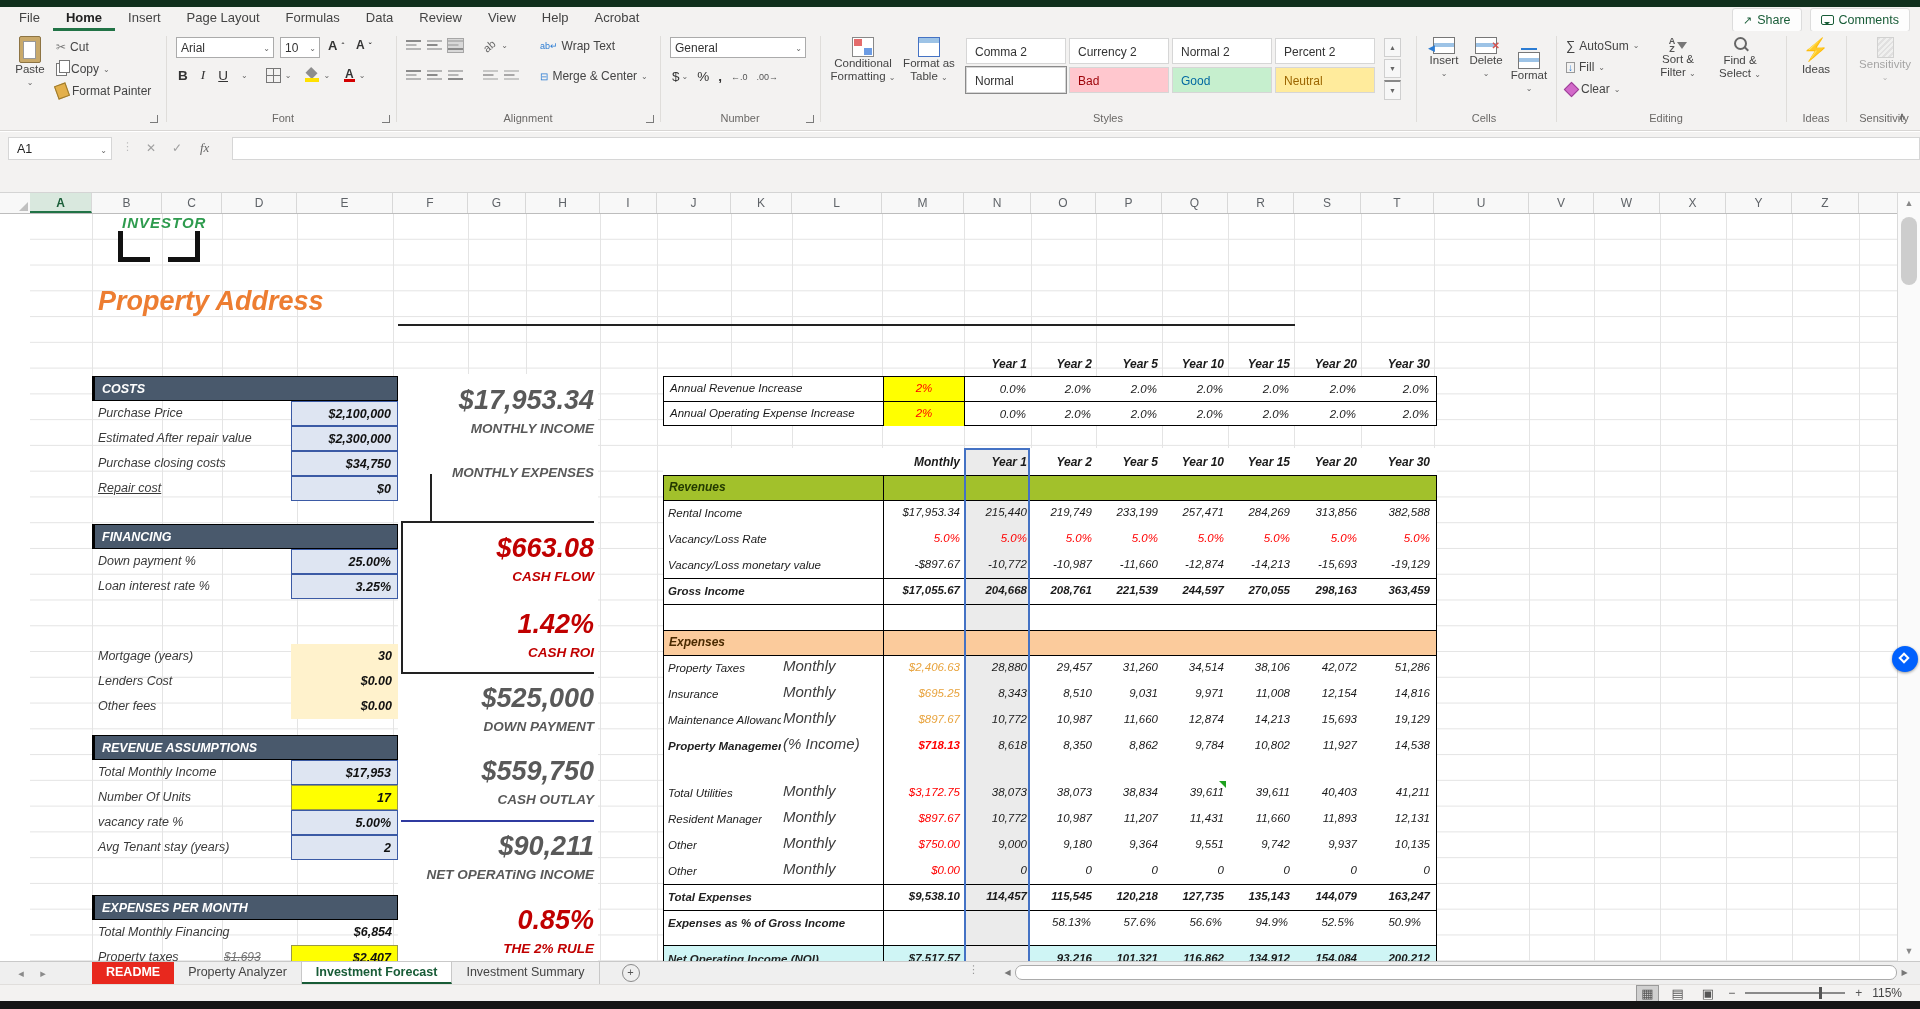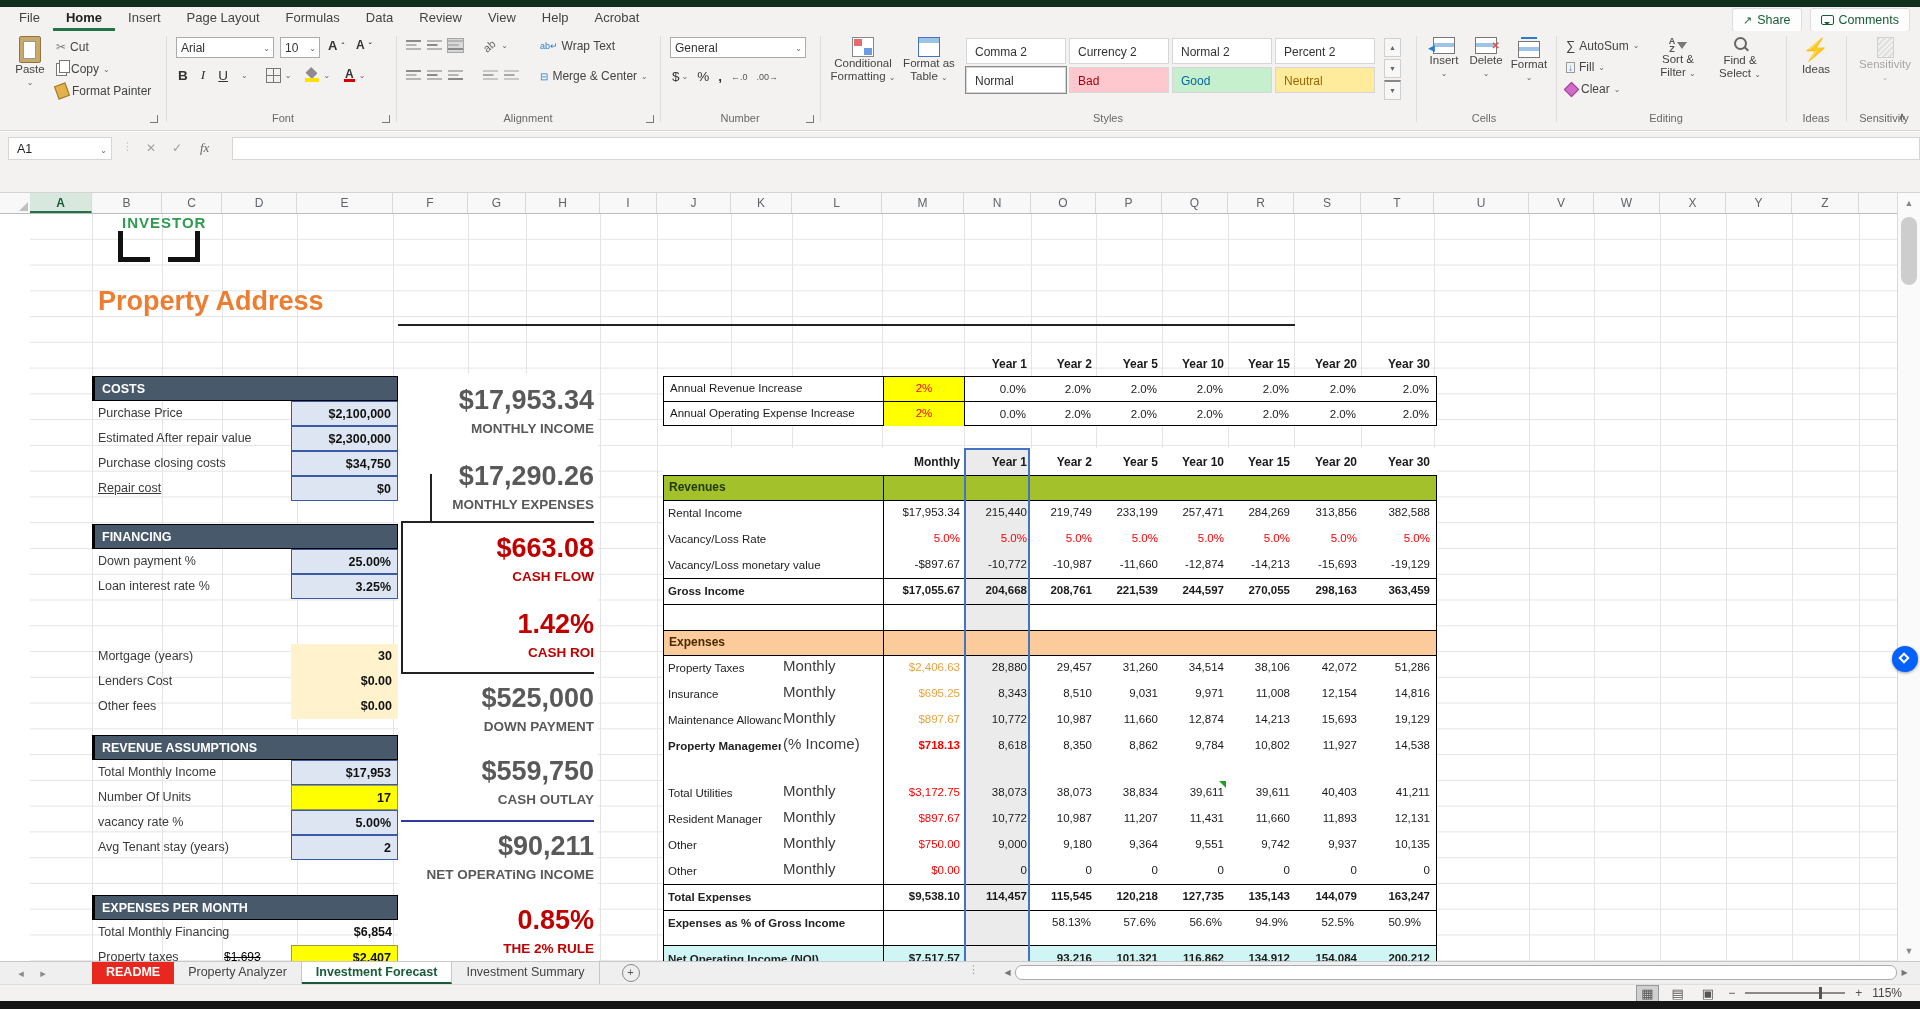--- a/index.html
+++ b/index.html
@@ -69,42 +69,42 @@
   #band{left:0;top:166px;width:1920px;height:27px;background:#f3f2f1;border-bottom:1px solid #d4d4d4;box-sizing:border-box;}
   
   #chead{left:0;top:193px;width:1897px;height:21px;background:#f8f8f8;border-bottom:1px solid #bdbdbd;box-sizing:border-box;}
   .colcell{position:absolute;top:0;height:20px;border-right:1px solid #d8d8d8;font-size:12px;color:#5f6368;text-align:center;line-height:20px;box-sizing:border-box;}
   .colcell.sel{background:#d9e8de;color:#185c37;font-weight:bold;border-bottom:2px solid #217346;}
   #corner{position:absolute;left:0;top:0;width:30px;height:20px;border-right:1px solid #c6c6c6;background:#f8f8f8;}
   #corner::after{content:"";position:absolute;right:2px;bottom:2px;border-left:9px solid transparent;border-bottom:9px solid #c0c0c0;}
   #rheads{left:0;top:214px;width:30px;height:747px;background:#f8f8f8;border-right:1px solid #c6c6c6;box-sizing:border-box;overflow:hidden;}
   .rnum{height:25.77px;box-sizing:border-box;border-bottom:1px solid #e2e2e2;font-size:12.5px;color:#5f6368;text-align:center;line-height:25px;}
   
-  #canvas{left:0;top:214px;width:1897px;height:747px;overflow:hidden;background:#fff;}
+  #canvas{left:0;top:214px;width:1897px;height:747px;overflow:hidden;background:#fff;font-style:italic;}
   #sheetbg{position:absolute;left:30px;top:0;right:0;bottom:0;
      background-image:linear-gradient(to bottom,transparent 24.77px,#e4e4e4 24.77px);background-size:100% 25.77px;}
   .vline{position:absolute;top:0;bottom:0;width:1px;background:#e4e4e4;}
   
   #logotext{left:122px;top:0px;font-size:15px;font-weight:bold;color:#2e9b4e;letter-spacing:1px;}
   .lb{left:118px;top:17px;width:32px;height:31px;border-left:5px solid #111;border-bottom:5px solid #111;box-sizing:border-box;}
   .rb{left:168px;top:17px;width:32px;height:31px;border-right:5px solid #111;border-bottom:5px solid #111;box-sizing:border-box;}
   #sheettitle{left:98px;top:72px;font-size:27px;font-weight:bold;color:#ed7d31;}
   #titleline{left:398px;top:110px;width:897px;border-top:2px solid #222;}
   
   .ltab{left:92px;width:306px;}
   .lhead{height:25px;background:#49596c;color:#fff;font-weight:bold;font-size:12.5px;line-height:25px;padding-left:7px;border:1px solid #000;border-left:3px solid #000;box-sizing:border-box;}
   .lrow{position:relative;height:25px;}
   .llab{position:absolute;left:6px;top:5px;font-size:12.5px;color:#3a3a3a;white-space:nowrap;}
   .und{text-decoration:underline;}
   .lval{position:absolute;left:199px;top:0;width:107px;height:25px;box-sizing:border-box;text-align:right;padding:5px 6px 0 0;font-weight:bold;font-size:12.5px;color:#111;}
   .lav{background:#dee5f2;border:1px solid #3b5aa5;}
   .yel{background:#ffff00;border:1px solid #9a9a4a;}
   .crm{background:#fff2cc;}
   .plain{}
-  .lold{position:absolute;left:132px;top:5px;font-size:12px;color:#000000;text-decoration:line-through;}
+  .lold{position:absolute;left:132px;top:5px;font-size:12px;color:#737373;text-decoration:line-through;}
   
   #kpibg{left:398px;top:160px;width:200px;height:587px;background:#fff;}
   .kpi{left:330px;width:264px;text-align:right;}
   .kv{font-size:27px;font-weight:bold;color:#595959;line-height:32px;}
   .kl{font-size:13.5px;font-weight:bold;color:#595959;margin-top:5px;}
   .kpi.red .kv,.kpi.red .kl{color:#c00000;}
   .ksep{left:401px;width:193px;border-top:2px solid #222;}
   .ksepv{left:401px;top:307px;height:151px;border-left:2px solid #222;}
   .kseg{left:430px;top:260px;height:47px;border-left:2px solid #222;}
   .ksepb{left:401px;top:606px;width:193px;border-top:2.5px solid #2f3aa0;}
@@ -333,21 +333,21 @@
       <span>Insert</span>
         <span class="car">⌄</span>
     </div>
     <div class="bigbtn" style="left:1466px;top:6px;width:40px;">
       <span class="ic-cells">
           <span style="position:absolute;right:-4px;top:1px;color:#d9544f;font-size:10px;font-weight:bold">✕</span>
         </span>
       <span>Delete</span>
         <span class="car">⌄</span>
     </div>
-    <div class="bigbtn" style="left:1508px;top:10px;width:42px;">
+    <div class="bigbtn" style="left:1508px;top:21px;width:42px;">
       <span class="ic-cells">
           <span style="position:absolute;left:2px;top:-5px;width:16px;border-top:2px solid #2b7cd3"></span>
         </span>
       <span>Format</span>
         <span class="car">⌄</span>
     </div>
     <div class="glab" style="left:1484px;">Cells</div>
     <div class="gdiv" style="left:1556px;"></div>
 
     <div class="rsm" style="left:1566px;top:7px;">
@@ -604,21 +604,20 @@
         <span class="lold">$1,693</span>
         <span class="lval yel">$2,407</span>
       </div>
     </div>
 
     <div class="A kpi" style="top:170px">
         <div class="kv">$17,953.34</div>
         <div class="kl">MONTHLY INCOME</div>
       </div>
     <div class="A kpi" style="top:246px">
-        <div class="kv">$17,290.26</div>
         <div class="kl">MONTHLY EXPENSES</div>
       </div>
     <div class="A kpi red" style="top:318px">
         <div class="kv">$663.08</div>
         <div class="kl">CASH FLOW</div>
       </div>
     <div class="A kpi red" style="top:394px">
         <div class="kv">1.42%</div>
         <div class="kl">CASH ROI</div>
       </div>

